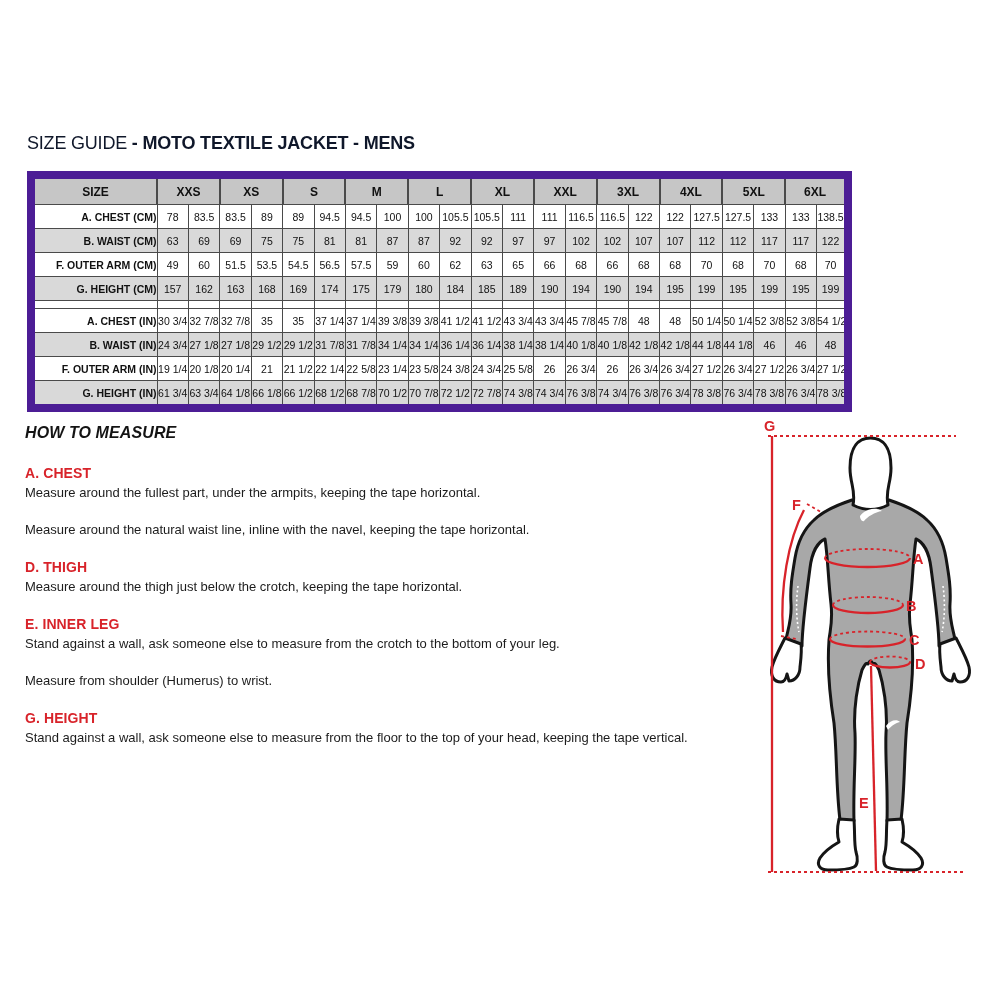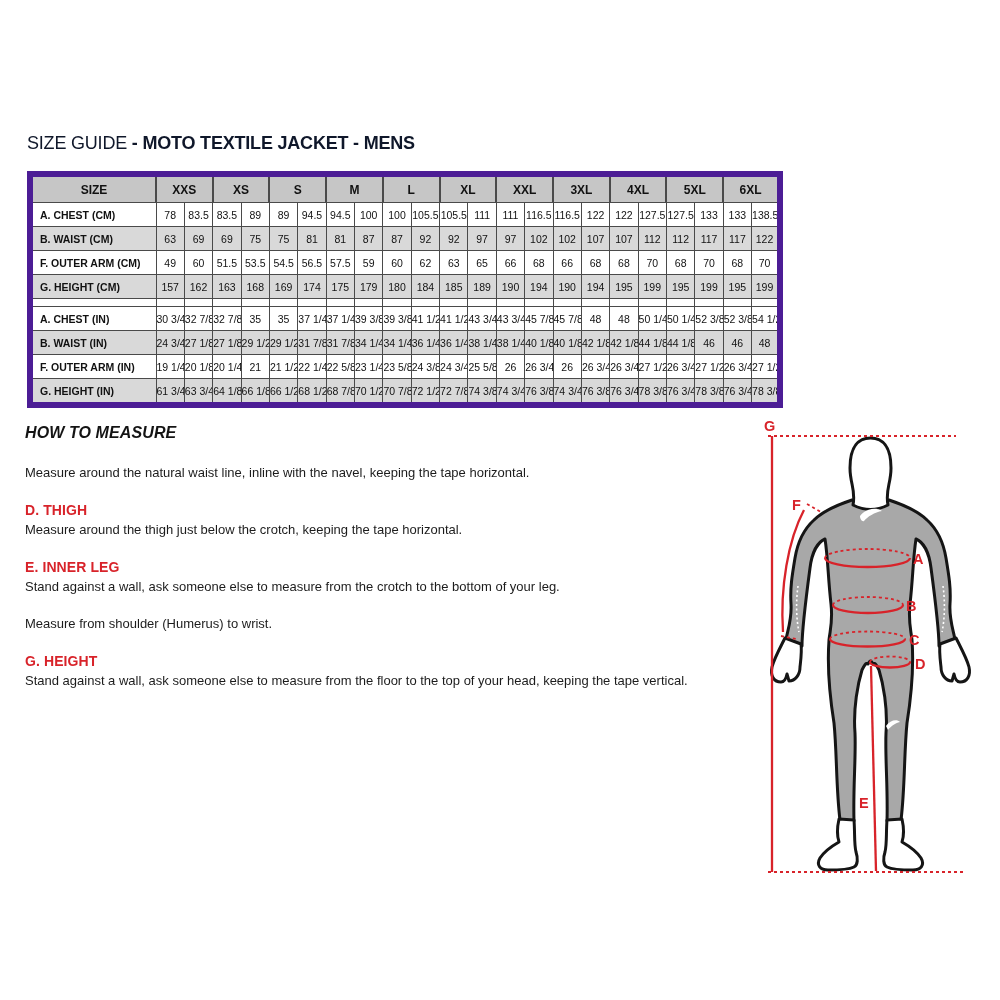--- a/index.html
+++ b/index.html
@@ -15,38 +15,38 @@
     font-family:"Liberation Sans", sans-serif;color:var(--ink);
   }
   
   .title{
     position:absolute;left:27px;top:133px;
     font-size:18px;letter-spacing:-0.2px;white-space:nowrap;color:#0f172a;
   }
   .title .bold{font-weight:bold;}
   
   table.size-table{
-    position:absolute;left:27px;top:171px;width:756px;
+    position:absolute;left:27px;top:171px;width:825px;
     border-collapse:collapse;table-layout:fixed;
-    border:6px solid #4c1d95;
+    border:8px solid #4c1d95;
   }
   .size-table th,.size-table td{
     border:1px solid #4a4a4a;
     text-align:center;vertical-align:middle;
     height:23px;padding:0;white-space:nowrap;overflow:hidden;
     font-size:10.5px;color:#111;
   }
   .size-table thead th{
     background:var(--header-gray);
     font-size:12px;font-weight:bold;height:25px;
     border-left-width:2px;border-right-width:1px;
   }
   .size-table thead th.corner{text-align:center;}
   .size-table td.label{
-    text-align:left;padding-left:7px;font-weight:bold;font-size:10.5px;
+    text-align:right;padding-left:7px;font-weight:bold;font-size:10.5px;
   }
   .size-table tr.shaded td{background:var(--row-gray);}
   .size-table tr.sep-row td{height:7px;background:#fff;}
   .size-table col.label-col{width:126px;}
   
   .htm{position:absolute;left:25px;top:424px;width:722px;}
   .htm h2{
     margin:0 0 23px 0;font-size:16px;font-weight:bold;color:#141414;
     letter-spacing:0.1px;
     font-style:italic;
@@ -343,20 +343,24 @@
         <td>78 3/8</td>
         <td>76 3/4</td>
         <td>78 3/8</td>
       </tr>
     </tbody>
 </table>
 
 <div class="htm">
   <h2>HOW TO MEASURE</h2>
   <div>
+      <div class="section">
+        <h3>A. CHEST</h3>
+        <p>Measure around the fullest part, under the armpits, keeping the tape horizontal.</p>
+      </div>
       <div class="section">
         <p>Measure around the natural waist line, inline with the navel, keeping the tape horizontal.</p>
       </div>
       <div class="section">
         <h3>D. THIGH</h3>
         <p>Measure around the thigh just below the crotch, keeping the tape horizontal.</p>
       </div>
       <div class="section">
         <h3>E. INNER LEG</h3>
         <p>Stand against a wall, ask someone else to measure from the crotch to the bottom of your leg.</p>

